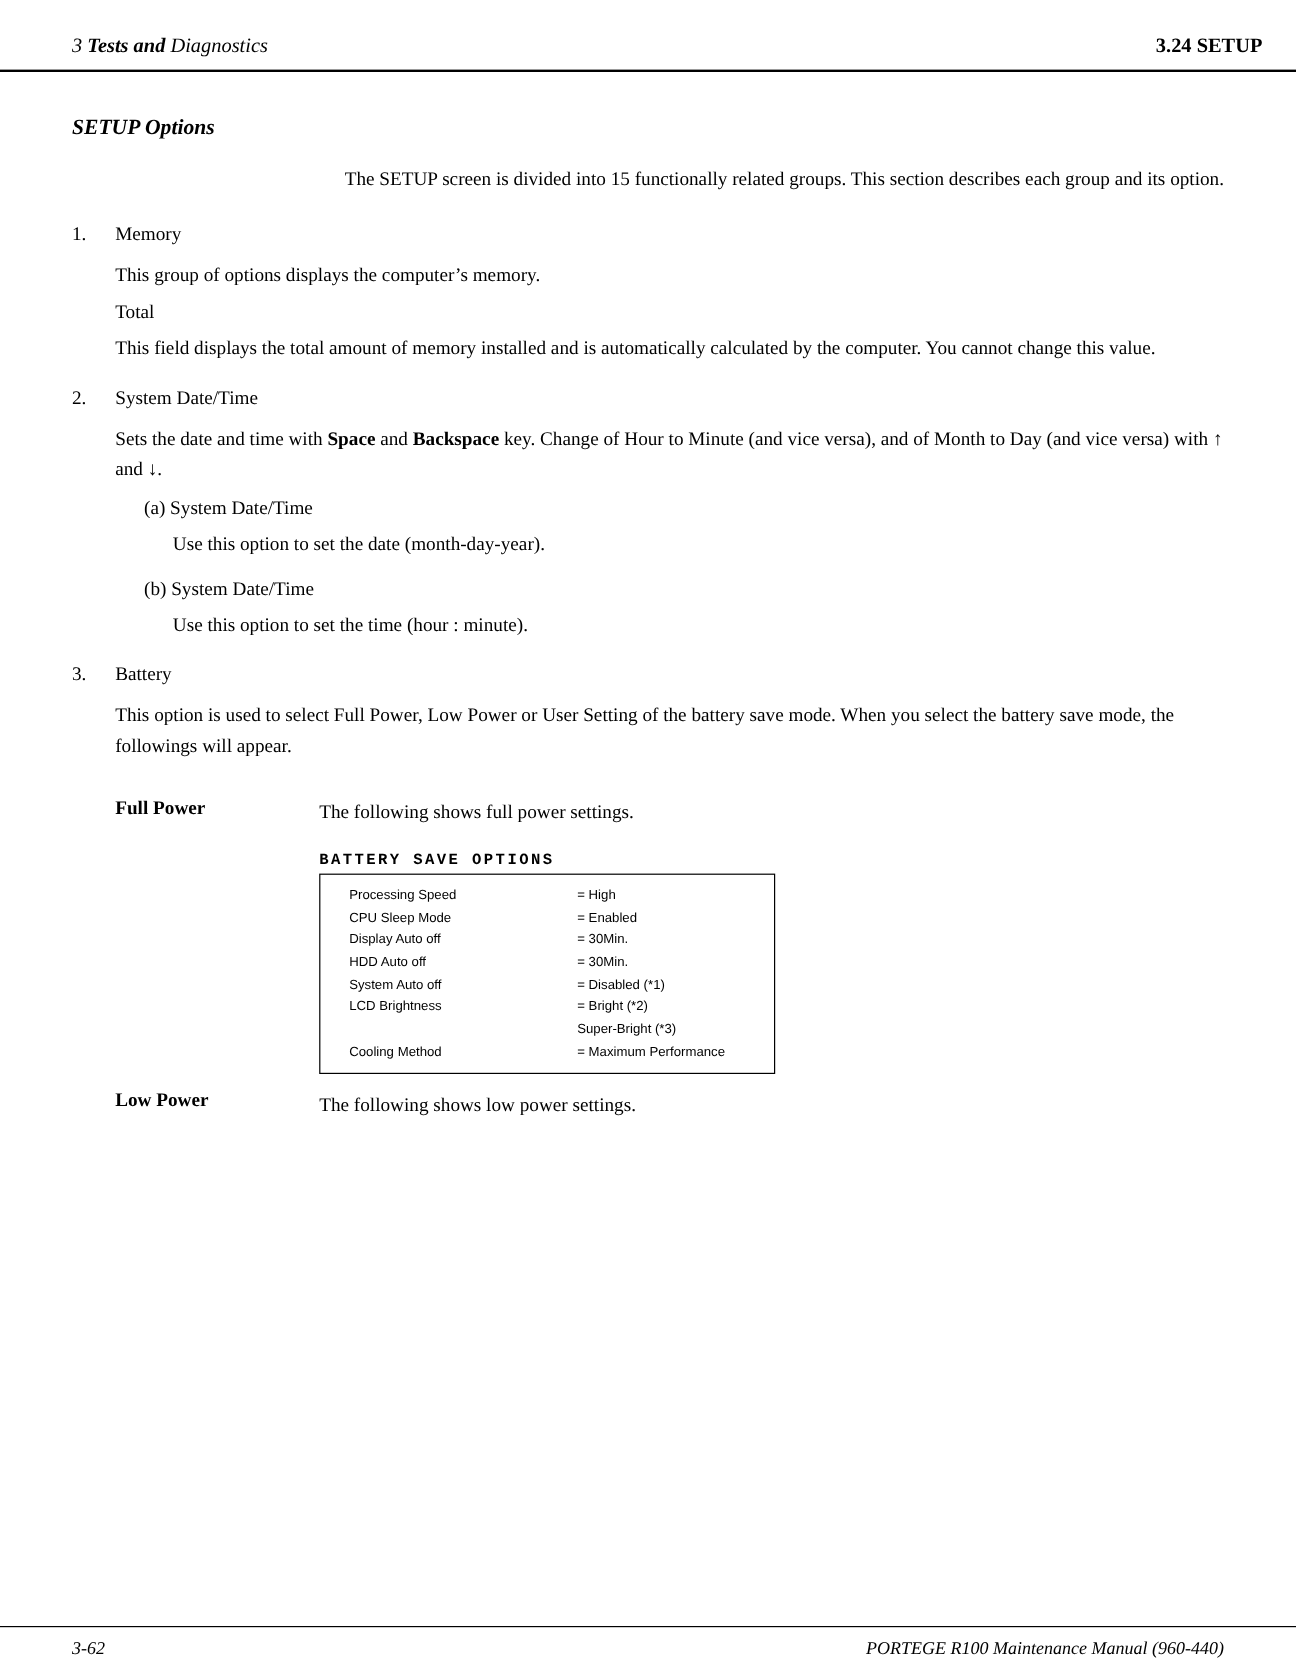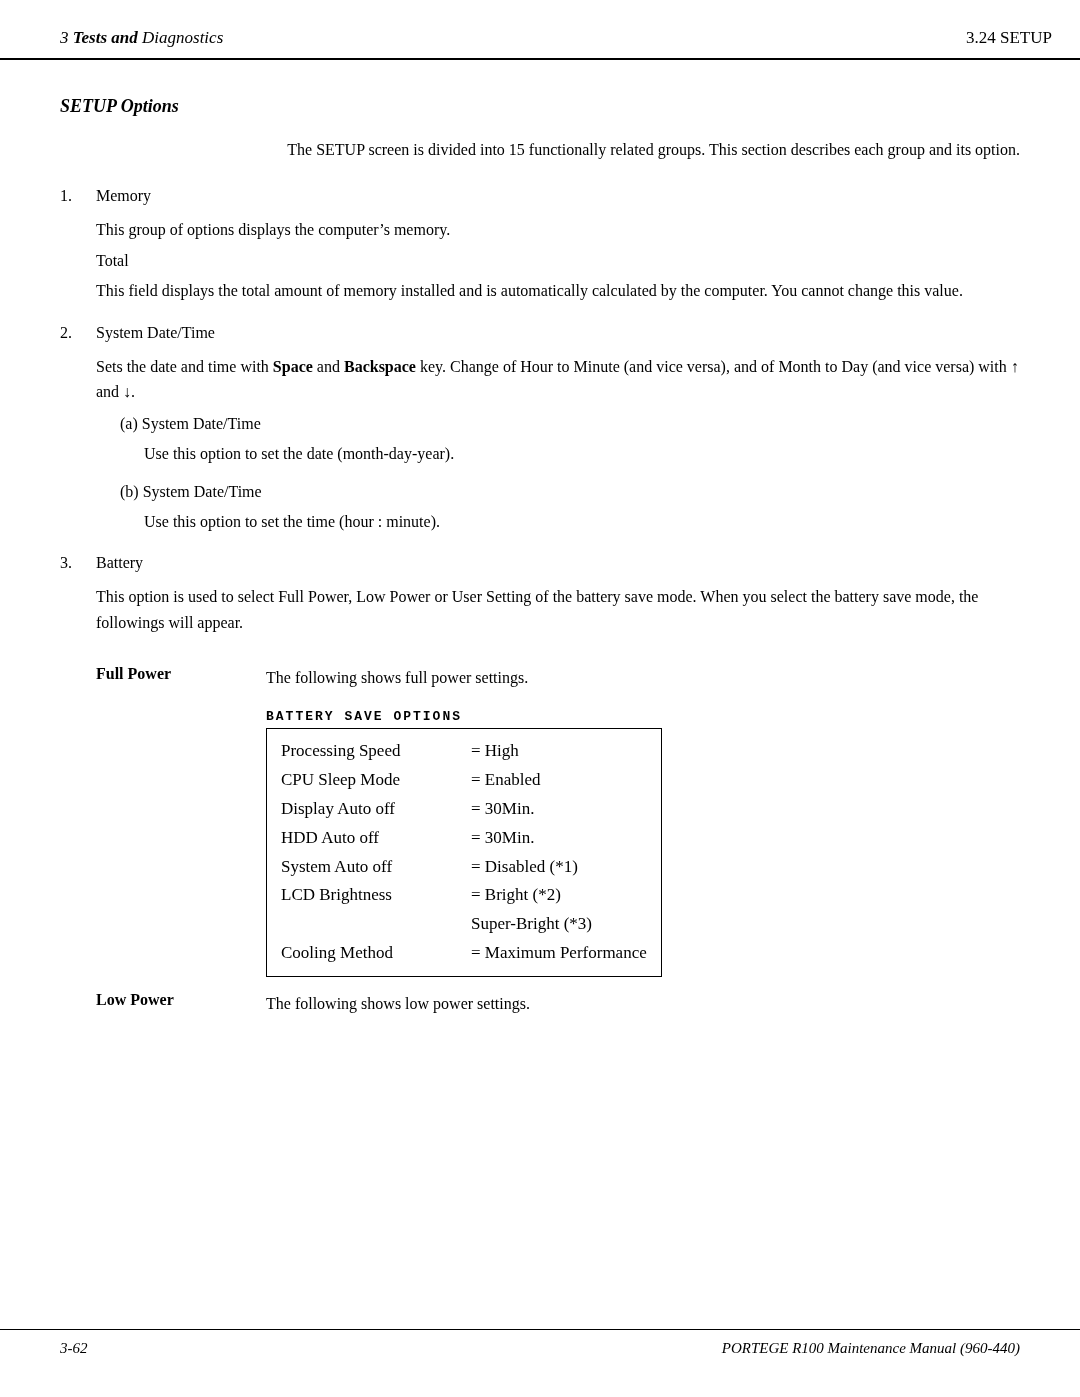--- a/index.html
+++ b/index.html
@@ -40,21 +40,21 @@
       font-style: italic;
     }
 
     .header-left span.bold-italic {
       font-weight: bold;
       font-style: italic;
     }
 
     .header-right {
       font-size: 17px;
-      font-weight: normal;
+      font-weight: bold;
     }
 
     
     .content {
       padding: 0 60px;
     }
 
     
     .section-heading {
       font-size: 18px;
@@ -168,23 +168,23 @@
       font-size: 13px;
       font-family: "Courier New", Courier, monospace;
       font-weight: bold;
       letter-spacing: 2px;
       text-transform: uppercase;
       margin-bottom: 4px;
     }
 
     .battery-box {
       border: 1px solid #000;
-      padding: 8px 14px;
-      font-family: Liberation Serif, serif;
-      font-size: 17px;
+      padding: 8px 24px;
+      font-family: Liberation Sans, sans-serif;
+      font-size: 11px;
       line-height: 1.7;
       display: inline-block;
       min-width: 380px;
     }
 
     .battery-box-row {
       display: flex;
       gap: 0;
     }
 
@@ -192,21 +192,21 @@
       min-width: 190px;
     }
 
     .battery-box-val {
       flex: 1;
     }
 
     
     .page-footer {
       position: absolute;
-      bottom: 40px;
+      bottom: 14px;
       left: 0;
       right: 0;
       display: flex;
       justify-content: space-between;
       padding: 10px 60px 0 60px;
       border-top: 1px solid #000;
       font-size: 15px;
     }
 
     .footer-left {

